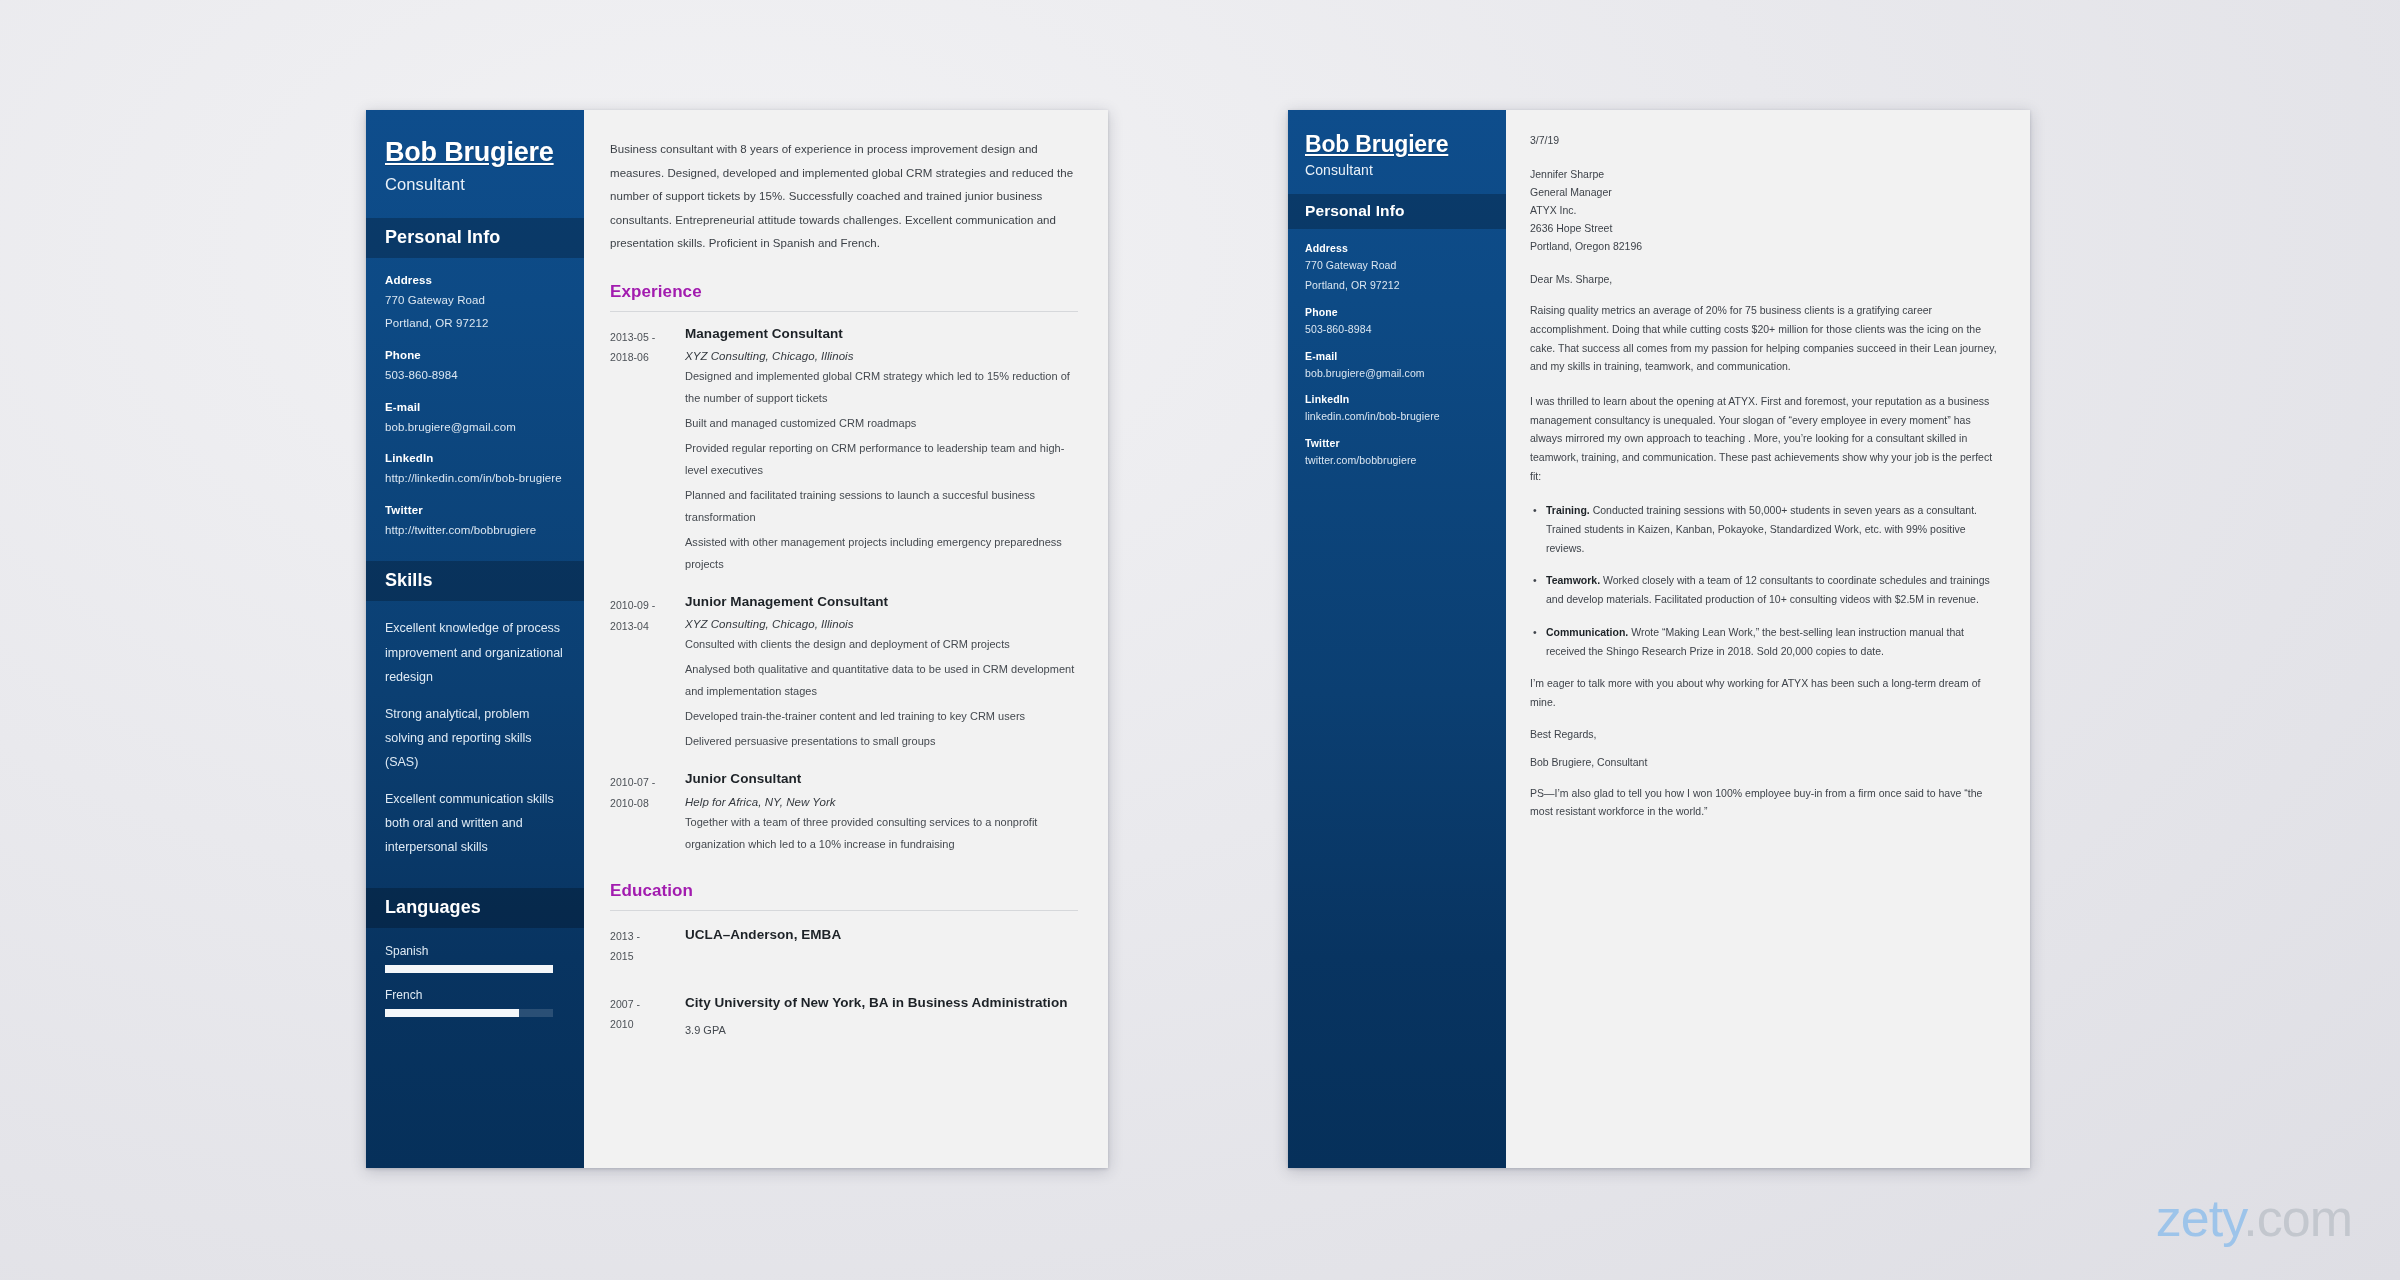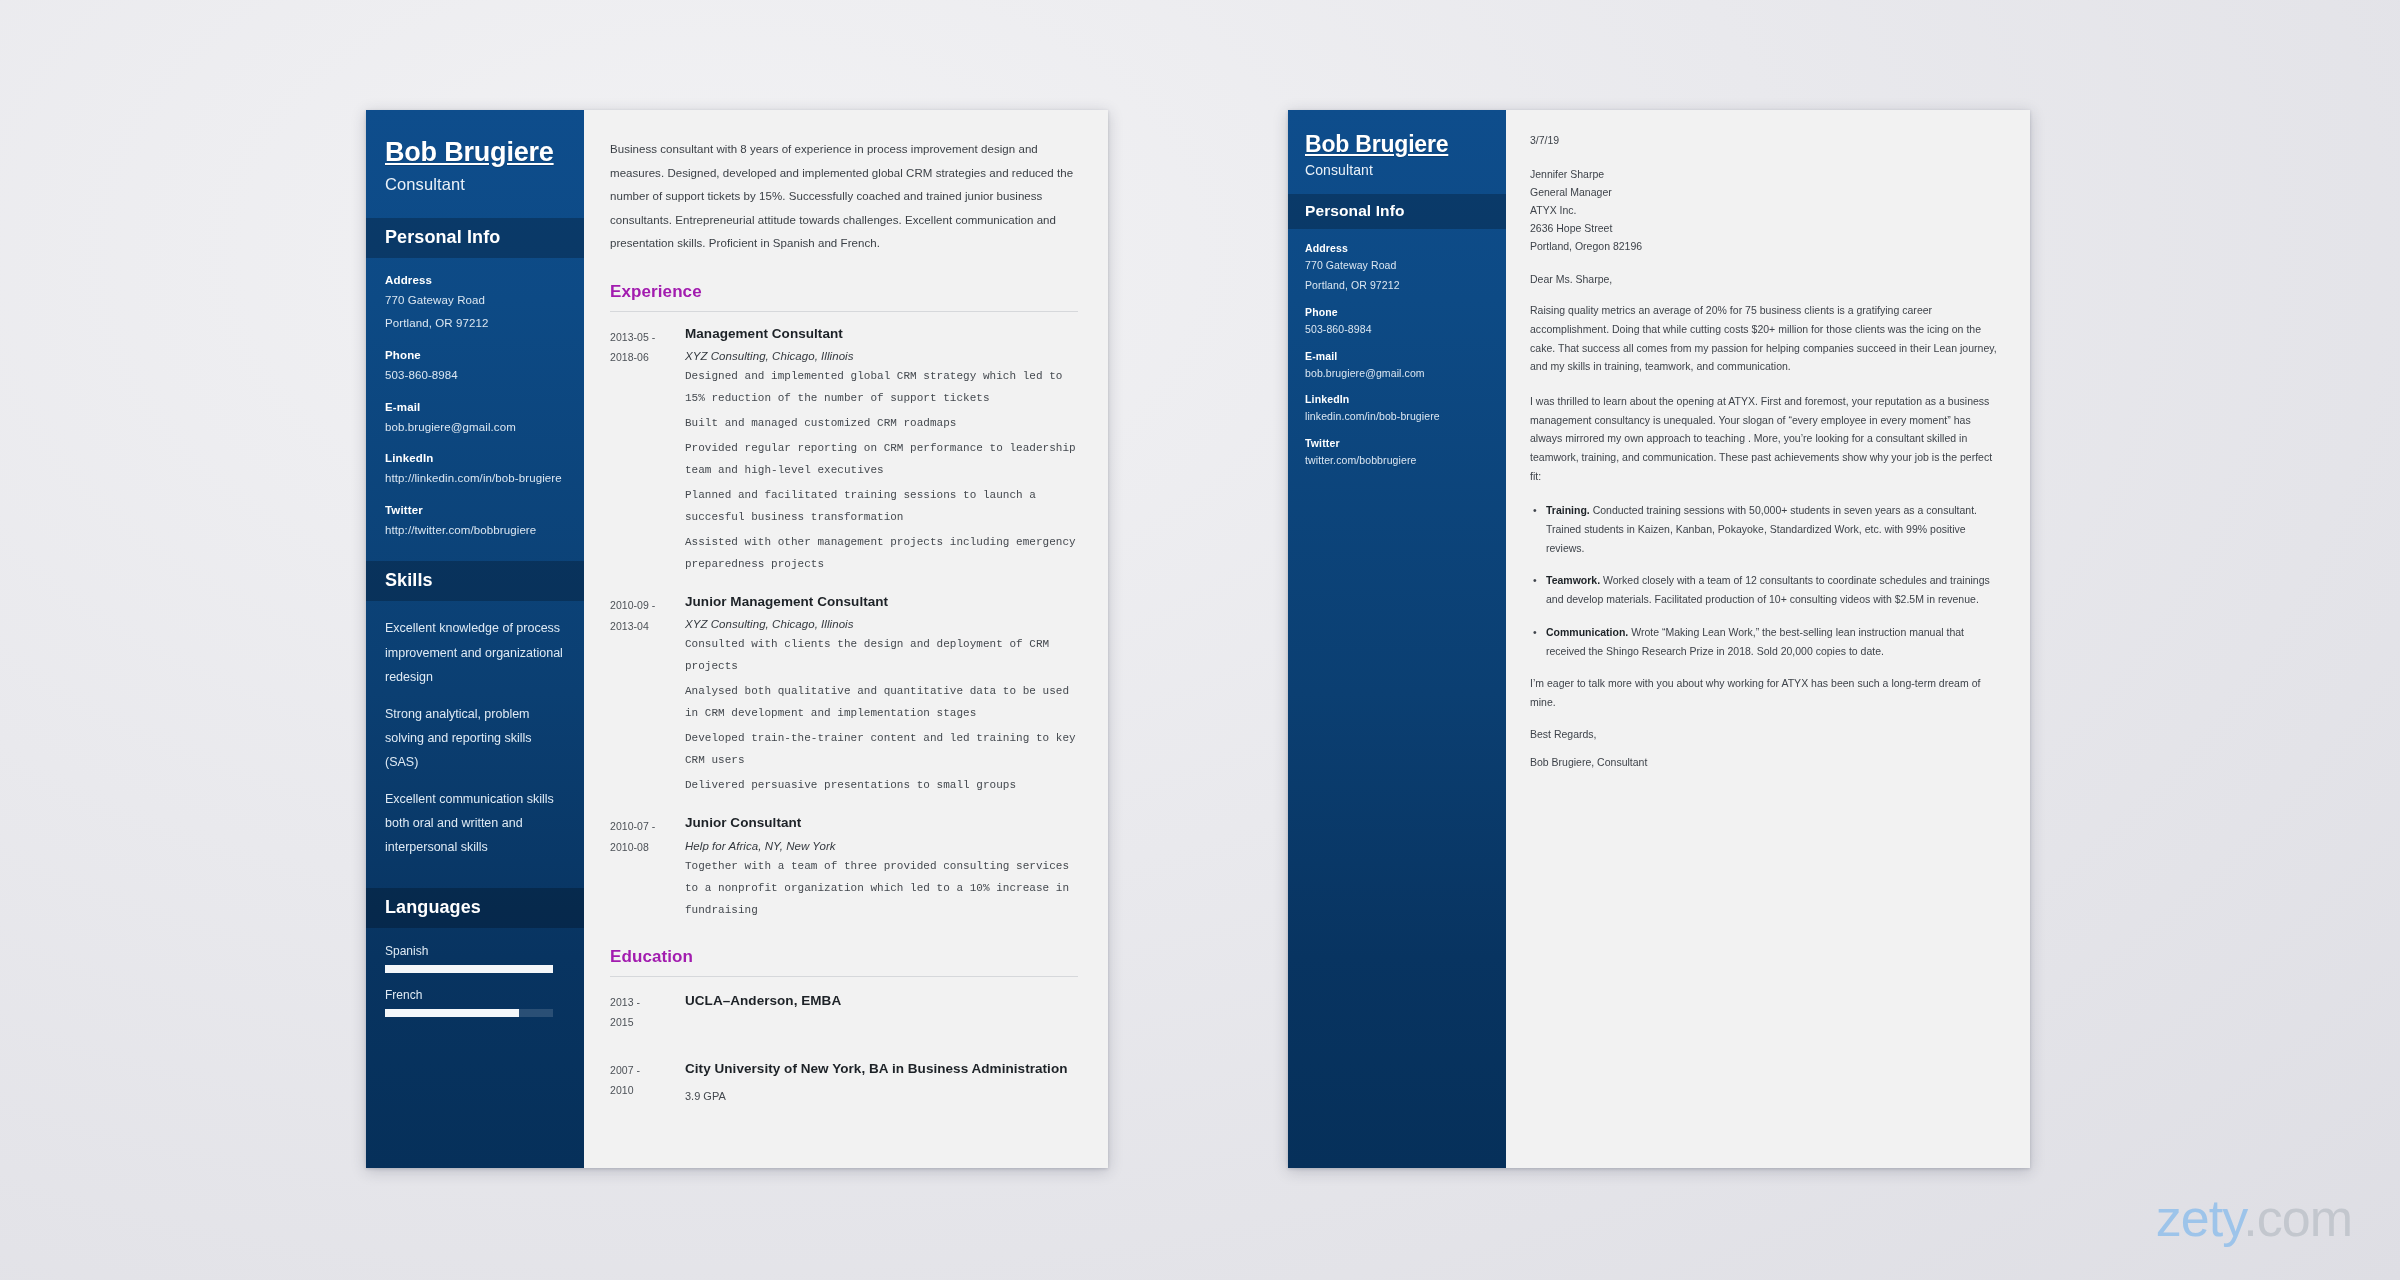--- a/index.html
+++ b/index.html
@@ -159,21 +159,20 @@
     color: #34393f;
     margin-top: 6px;
     letter-spacing: .05px;
   }
   .entry-li {
     font-size: 11px;
     color: #44494f;
     line-height: 2.0;
     margin-top: 3px;
     letter-spacing: .02px;
-    font-family: Liberation Mono, monospace;
   }
   .entry-note {
     font-size: 11px;
     color: #44494f;
     margin-top: 10px;
   }
   .edu-entry { margin-bottom: 24px; }
   .edu-entry .entry-title { line-height: 1.75; }
 
   
@@ -438,18 +437,19 @@
         <b>Teamwork.</b><span> Worked closely with a team of 12 consultants to coordinate schedules and trainings and develop materials. Facilitated production of 10+ consulting videos with $2.5M in revenue.</span>
       </li>
       <li>
         <b>Communication.</b><span> Wrote “Making Lean Work,” the best-selling lean instruction manual that received the Shingo Research Prize in 2018. Sold 20,000 copies to date.</span>
       </li>
     </ul>
 
     <div class="lt-p">I’m eager to talk more with you about why working for ATYX has been such a long-term dream of mine.</div>
     <div class="lt-sign">Best Regards,</div>
     <div class="lt-sign">Bob Brugiere, Consultant</div>
+    <div class="lt-p">PS—I’m also glad to tell you how I won 100% employee buy-in from a firm once said to have “the most resistant workforce in the world.”</div>
   </div>
 </div>
 
 <div id="watermark">
   <span class="wm-a">zety</span><span class="wm-b">.com</span>
 </div>
 
 </body></html>

